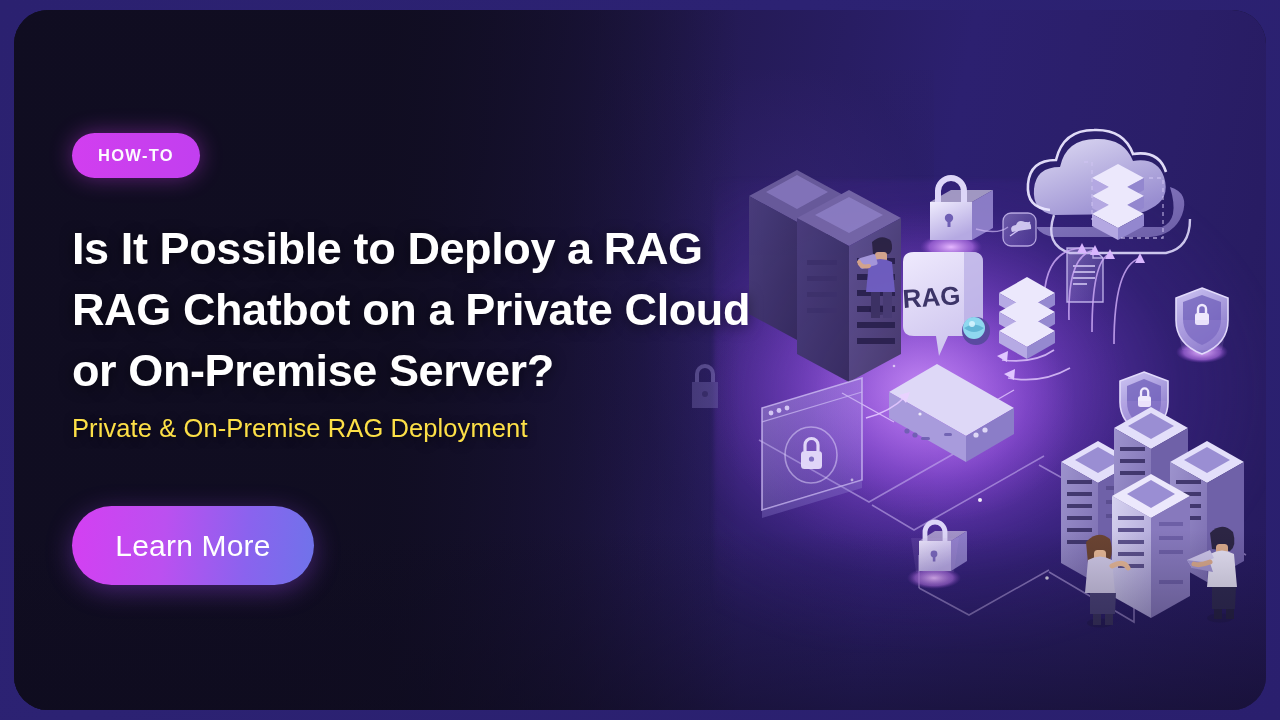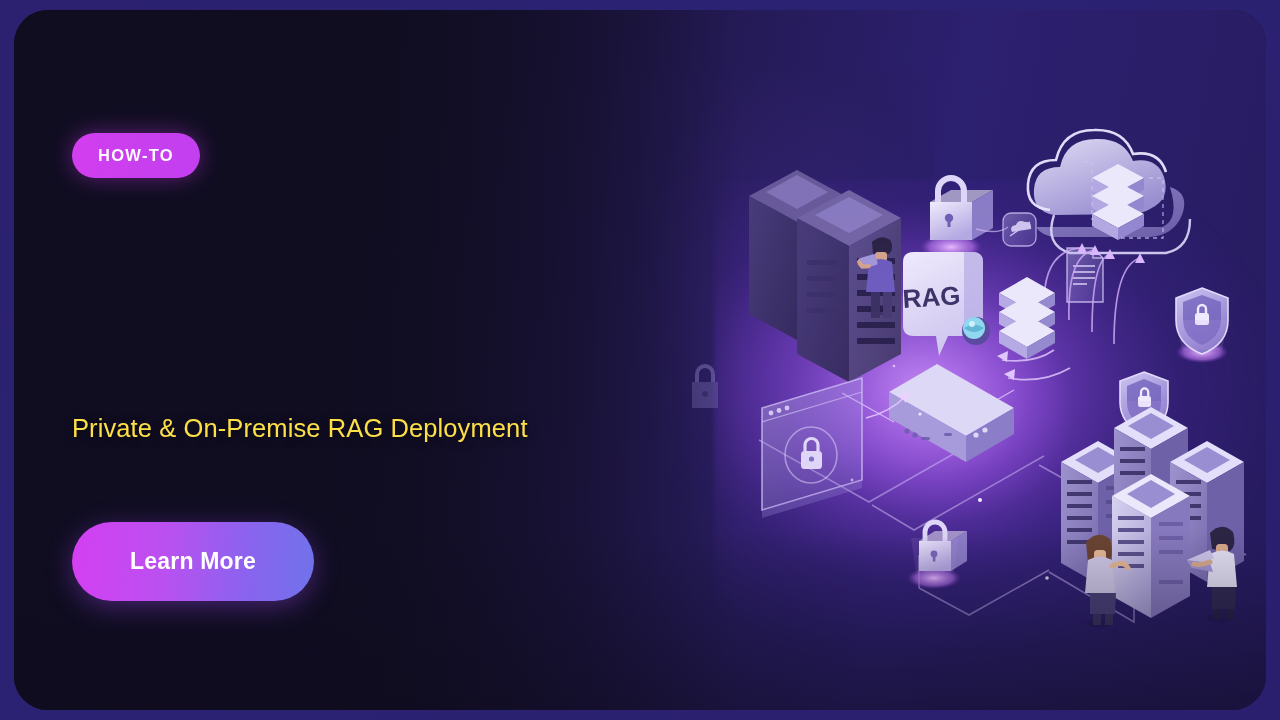--- a/index.html
+++ b/index.html
@@ -66,26 +66,26 @@
     text-shadow:0 2px 14px rgba(0,0,0,.55);
   }
   .title .ln{ display:block; white-space:nowrap; }
   .subtitle{
     position:absolute; left:0; top:404px;
     font-size:25.5px; font-weight:400; color:#fde047;
     letter-spacing:.1px;
     text-shadow:0 2px 10px rgba(0,0,0,.5);
   }
   .cta{
-    position:absolute; left:0; top:512px;
+    position:absolute; left:0; top:496px;
     width:242px; height:79px; border-radius:40px;
     display:flex; align-items:center; justify-content:center;
     background:linear-gradient(95deg,#d43ff2 0%,#bb50f0 38%,#8a63ee 72%,#6f73ea 100%);
     box-shadow:0 6px 26px rgba(150,70,230,.40);
-    font-size:23px; font-weight:bold; color:#ffffff; letter-spacing:.2px;
+    font-size:30px; font-weight:normal; color:#ffffff; letter-spacing:.2px;
     cursor:pointer; border:none;
   }
 
   
   .illus{ position:absolute; left:0; top:0; width:1252px; height:700px; }
   svg.ill{ position:absolute; left:0; top:0; width:1252px; height:700px; overflow:visible; }
 </style>
 </head>
 <body>
 
@@ -494,19 +494,24 @@
         </g>
       </svg>
     </div>
 
     <div class="vignette"></div>
     <div class="vignette-bottom"></div>
 
     <div class="content">
       <div class="badge">HOW-TO</div>
 
+      <div class="title">
+        <span class="ln">Is It Possible to Deploy a RAG</span>
+        <span class="ln">RAG Chatbot on a Private Cloud</span>
+        <span class="ln">or On-Premise Server?</span>
+      </div>
 
       <div class="subtitle">Private &amp; On-Premise RAG Deployment</div>
 
       <button class="cta">Learn More</button>
     </div>
   </div>
 </div>
 
 </body></html>

